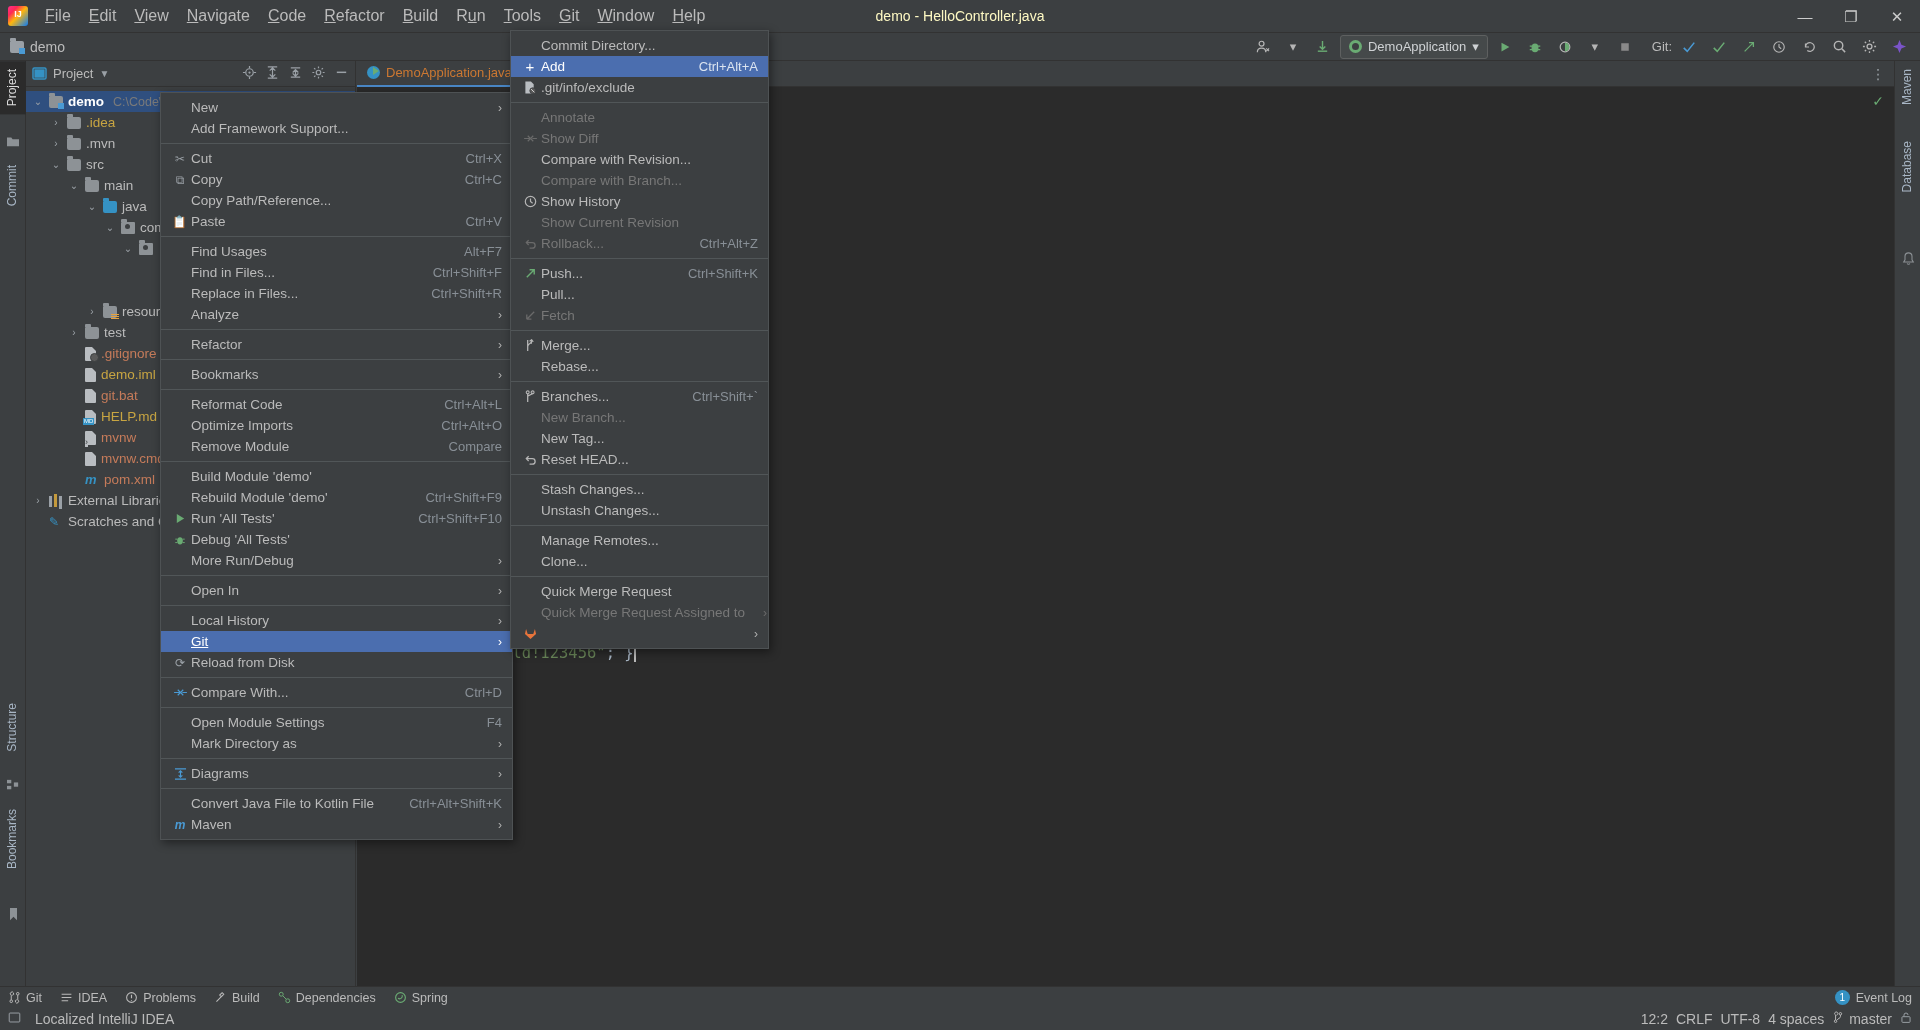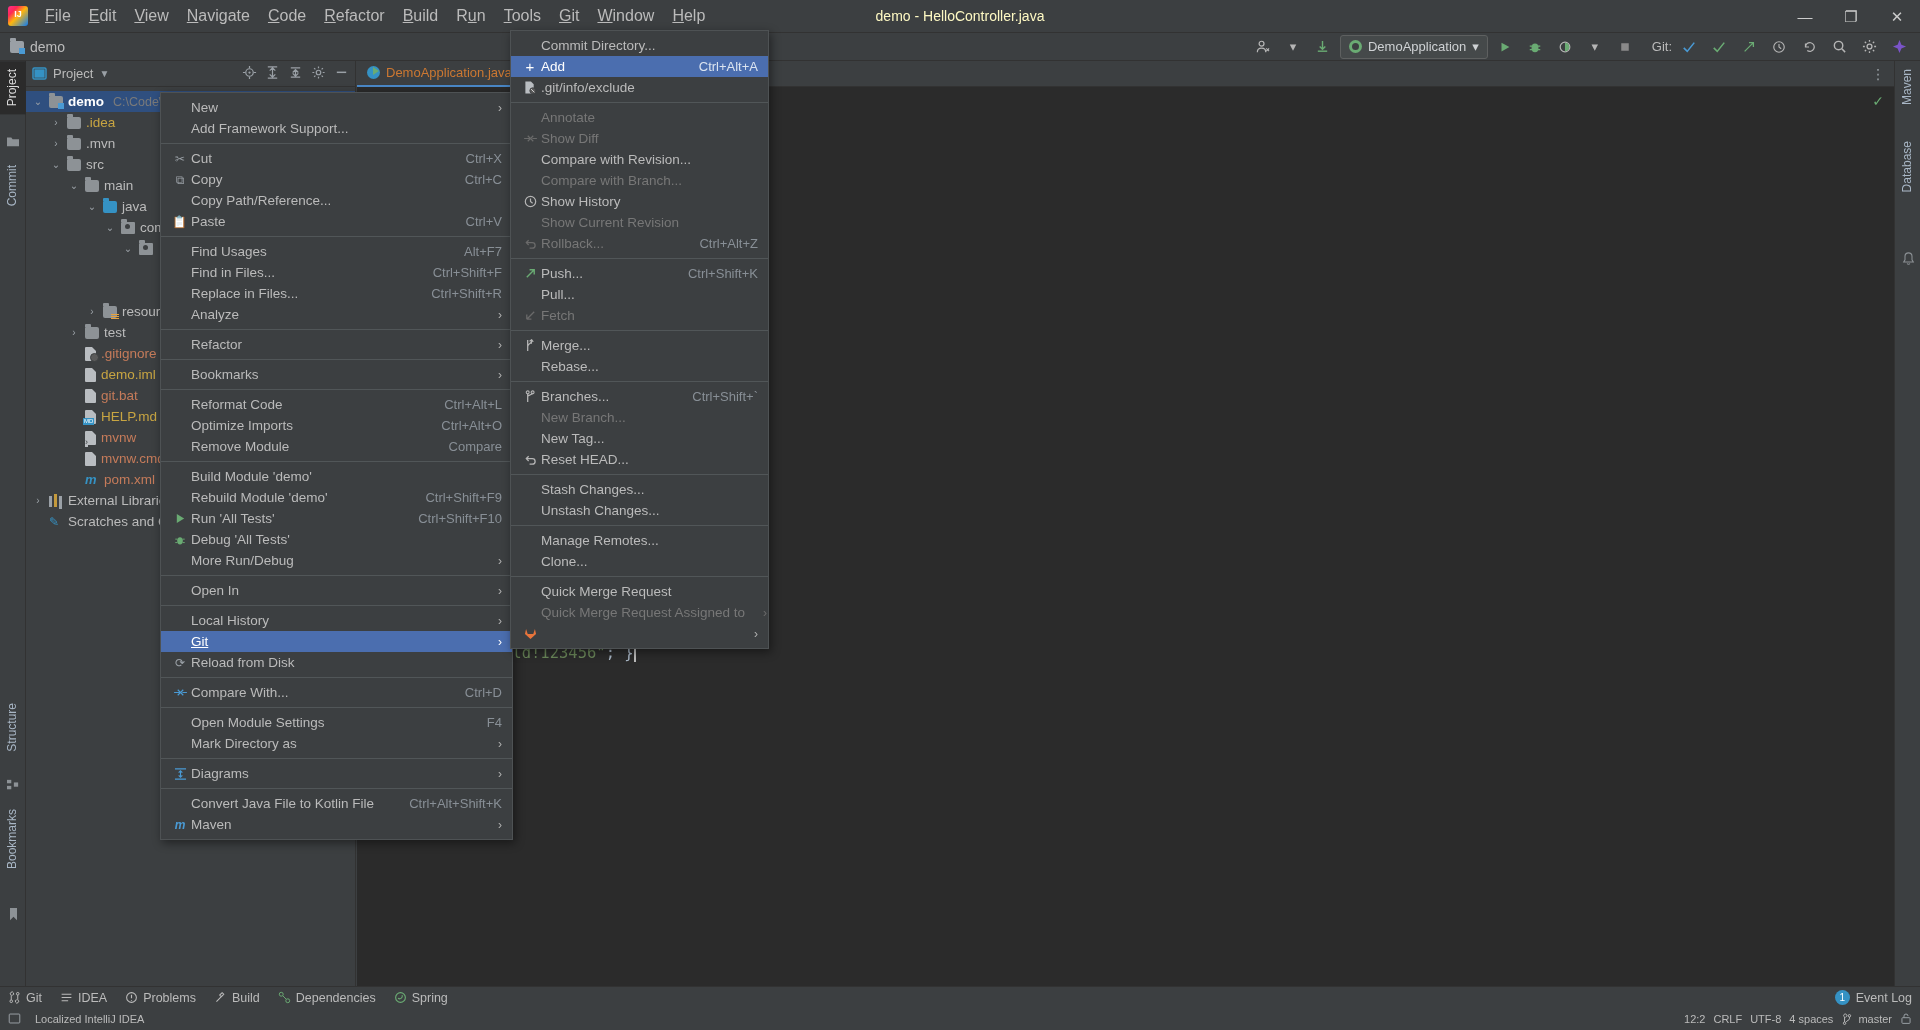--- a/index.html
+++ b/index.html
@@ -173,21 +173,21 @@
     display:flex; align-items:center; gap:18px; padding:0 8px; border-top:1px solid #323232;
     font-size:12.5px; color:#bbbbbb;
   }
   .bbitem { display:flex; align-items:center; gap:5px; }
   .bottombar .right { margin-left:auto; display:flex; align-items:center; gap:6px; }
   .evt-badge { background:#3592c4; color:#fff; border-radius:50%; width:15px; height:15px; font-size:10px; display:flex; align-items:center; justify-content:center; }
 
   
   .statusbar {
     position:absolute; left:0; right:0; bottom:0; height:22px; background:#3c3f41;
-    display:flex; align-items:center; padding:0 8px; font-size:11px; color:#bbbbbb; gap:14px;
+    display:flex; align-items:center; padding:0 8px; font-size:14px; color:#bbbbbb; gap:14px;
   }
   .statusbar .right { margin-left:auto; display:flex; align-items:center; gap:8px; }
 
   
   .ctxmenu {
     position:absolute; background:#3c3f41; border:1px solid #4e5254;
     box-shadow: 2px 3px 9px rgba(0,0,0,.45); padding:4px 0; z-index:50;
     font-size:13.5px;
   }
   .ctxmenu .item {

